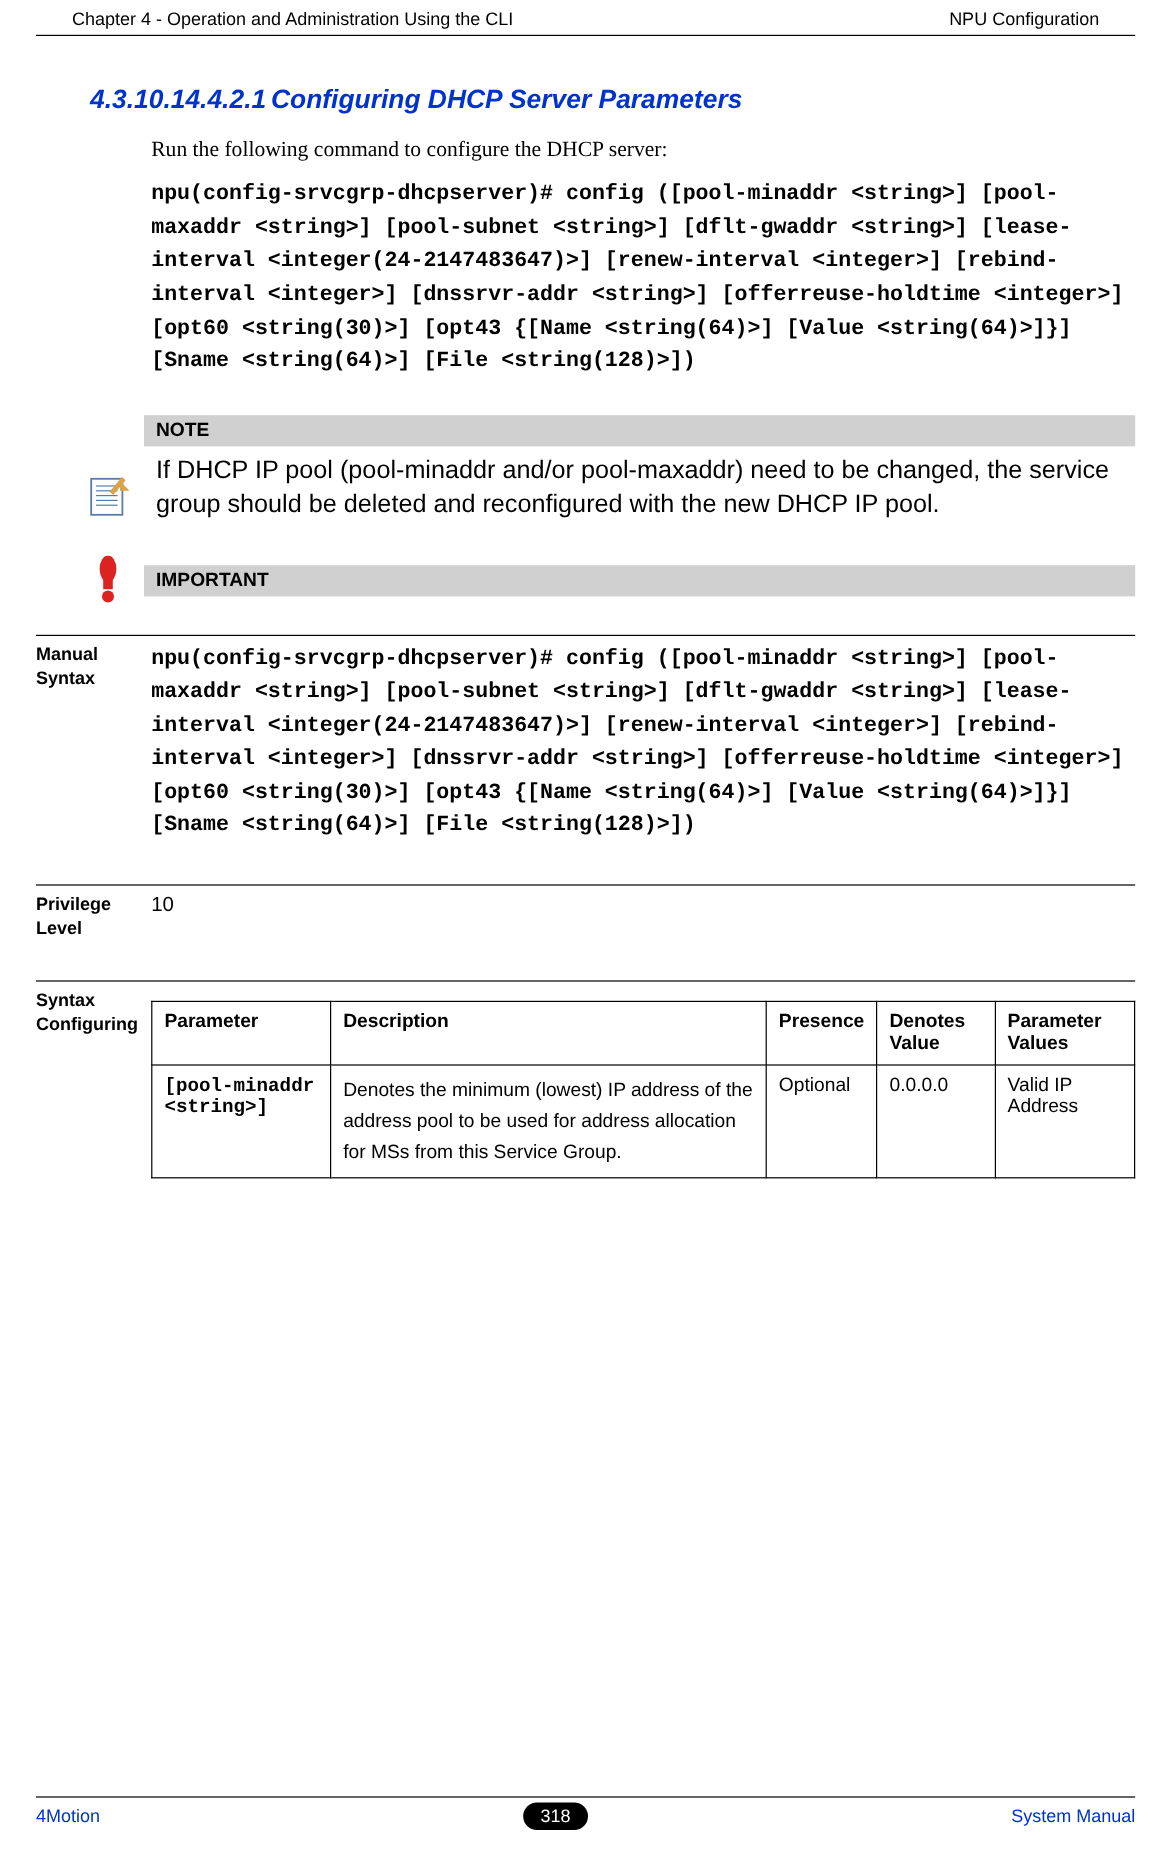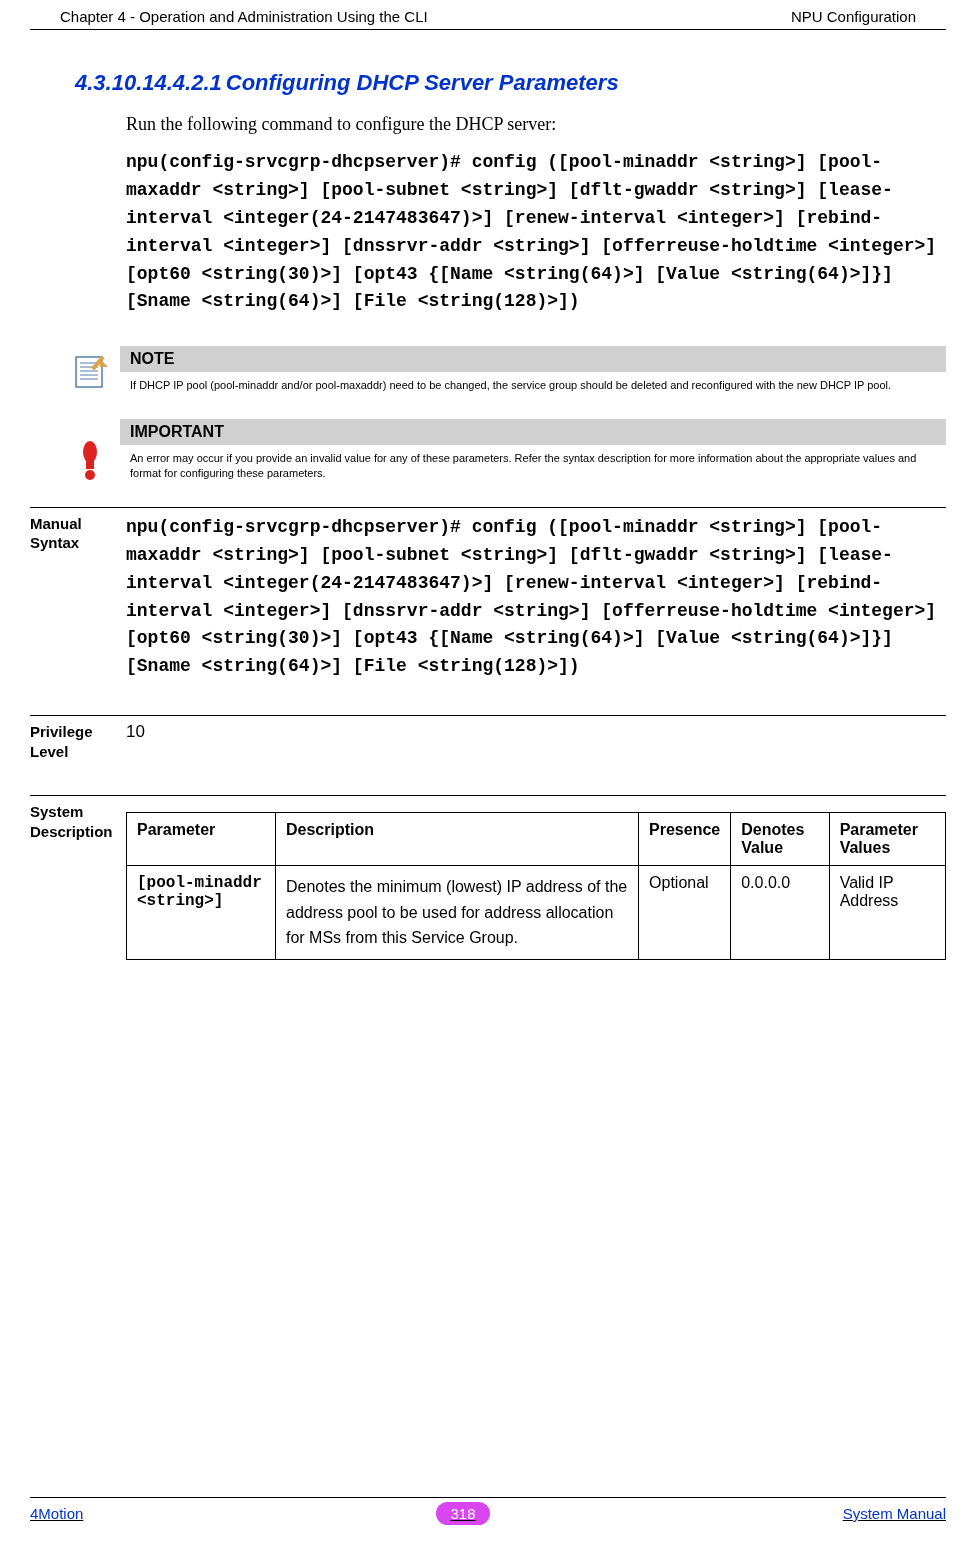--- a/index.html
+++ b/index.html
@@ -68,21 +68,21 @@
   }
   .callout-body { flex: 1; }
   .callout-title-bar {
     background: #d0d0d0;
     padding: 4px 10px;
     font-weight: bold;
     font-size: 16px;
     margin-bottom: 6px;
   }
   .callout-text {
-    font-size: 11px;
+    font-size: 21px;
     line-height: 1.35;
     padding: 0 10px;
   }
   .note-icon-svg { width: 40px; height: 40px; }
   .important-icon-svg { width: 22px; height: 40px; }
 
   .def-block {
     display: flex;
     margin-bottom: 34px;
     border-top: 1.5px solid #000;
@@ -130,28 +130,27 @@
   .desc-cell { line-height: 1.6; }
 
   .footer-row {
     position: absolute;
     left: 30px; right: 30px; bottom: 20px;
     display: flex;
     justify-content: space-between;
     align-items: center;
     border-top: 1px solid #000;
     padding-top: 4px;
-    text-decoration: underline;
   }
   .footer-left, .footer-right {
     color: #0033cc;
     font-size: 15px;
   }
   .page-badge {
-    background: #d946ef;
+    background: #000000;
     color: #fff;
     border-radius: 14px;
     padding: 3px 14px;
     font-size: 15px;
     font-weight: normal;
   }
 </style>
 </head>
 <body>
 
@@ -194,36 +193,35 @@
     <div class="callout">
       <div class="callout-icon">
         <svg class="important-icon-svg" viewBox="0 0 22 40">
           <ellipse cx="11" cy="11" rx="7" ry="11" fill="#d22"></ellipse>
           <rect x="7" y="18" width="8" height="10" fill="#d22"></rect>
           <circle cx="11" cy="34" r="5" fill="#d22"></circle>
         </svg>
       </div>
       <div class="callout-body">
         <div class="callout-title-bar">IMPORTANT</div>
-        <div class="callout-text">An error may occur if you provide an invalid value for any of these parameters. Refer the syntax description for more information about the appropriate values and format for configuring these parameters.</div>
       </div>
     </div>
 
     <div class="def-block">
       <div class="def-label">Manual Syntax</div>
       <div class="def-content def-code">npu(config-srvcgrp-dhcpserver)# config ([pool-minaddr &lt;string&gt;] [pool-maxaddr &lt;string&gt;] [pool-subnet &lt;string&gt;] [dflt-gwaddr &lt;string&gt;] [lease-interval &lt;integer(24-2147483647)&gt;] [renew-interval &lt;integer&gt;] [rebind-interval &lt;integer&gt;] [dnssrvr-addr &lt;string&gt;] [offerreuse-holdtime &lt;integer&gt;] [opt60 &lt;string(30)&gt;] [opt43 {[Name &lt;string(64)&gt;] [Value &lt;string(64)&gt;]}] [Sname &lt;string(64)&gt;] [File &lt;string(128)&gt;])</div>
     </div>
 
     <div class="def-block">
       <div class="def-label">Privilege Level</div>
       <div class="def-content def-plain">10</div>
     </div>
 
     <div class="def-block">
-      <div class="def-label">System Description</div>
+      <div class="def-label">Syntax Configuring</div>
       <div class="def-content">
         <table class="syntax-table">
           <thead>
             <tr>
               <th>Parameter</th>
               <th>Description</th>
               <th>Presence</th>
               <th>Denotes Value</th>
               <th>Parameter Values</th>
             </tr>

